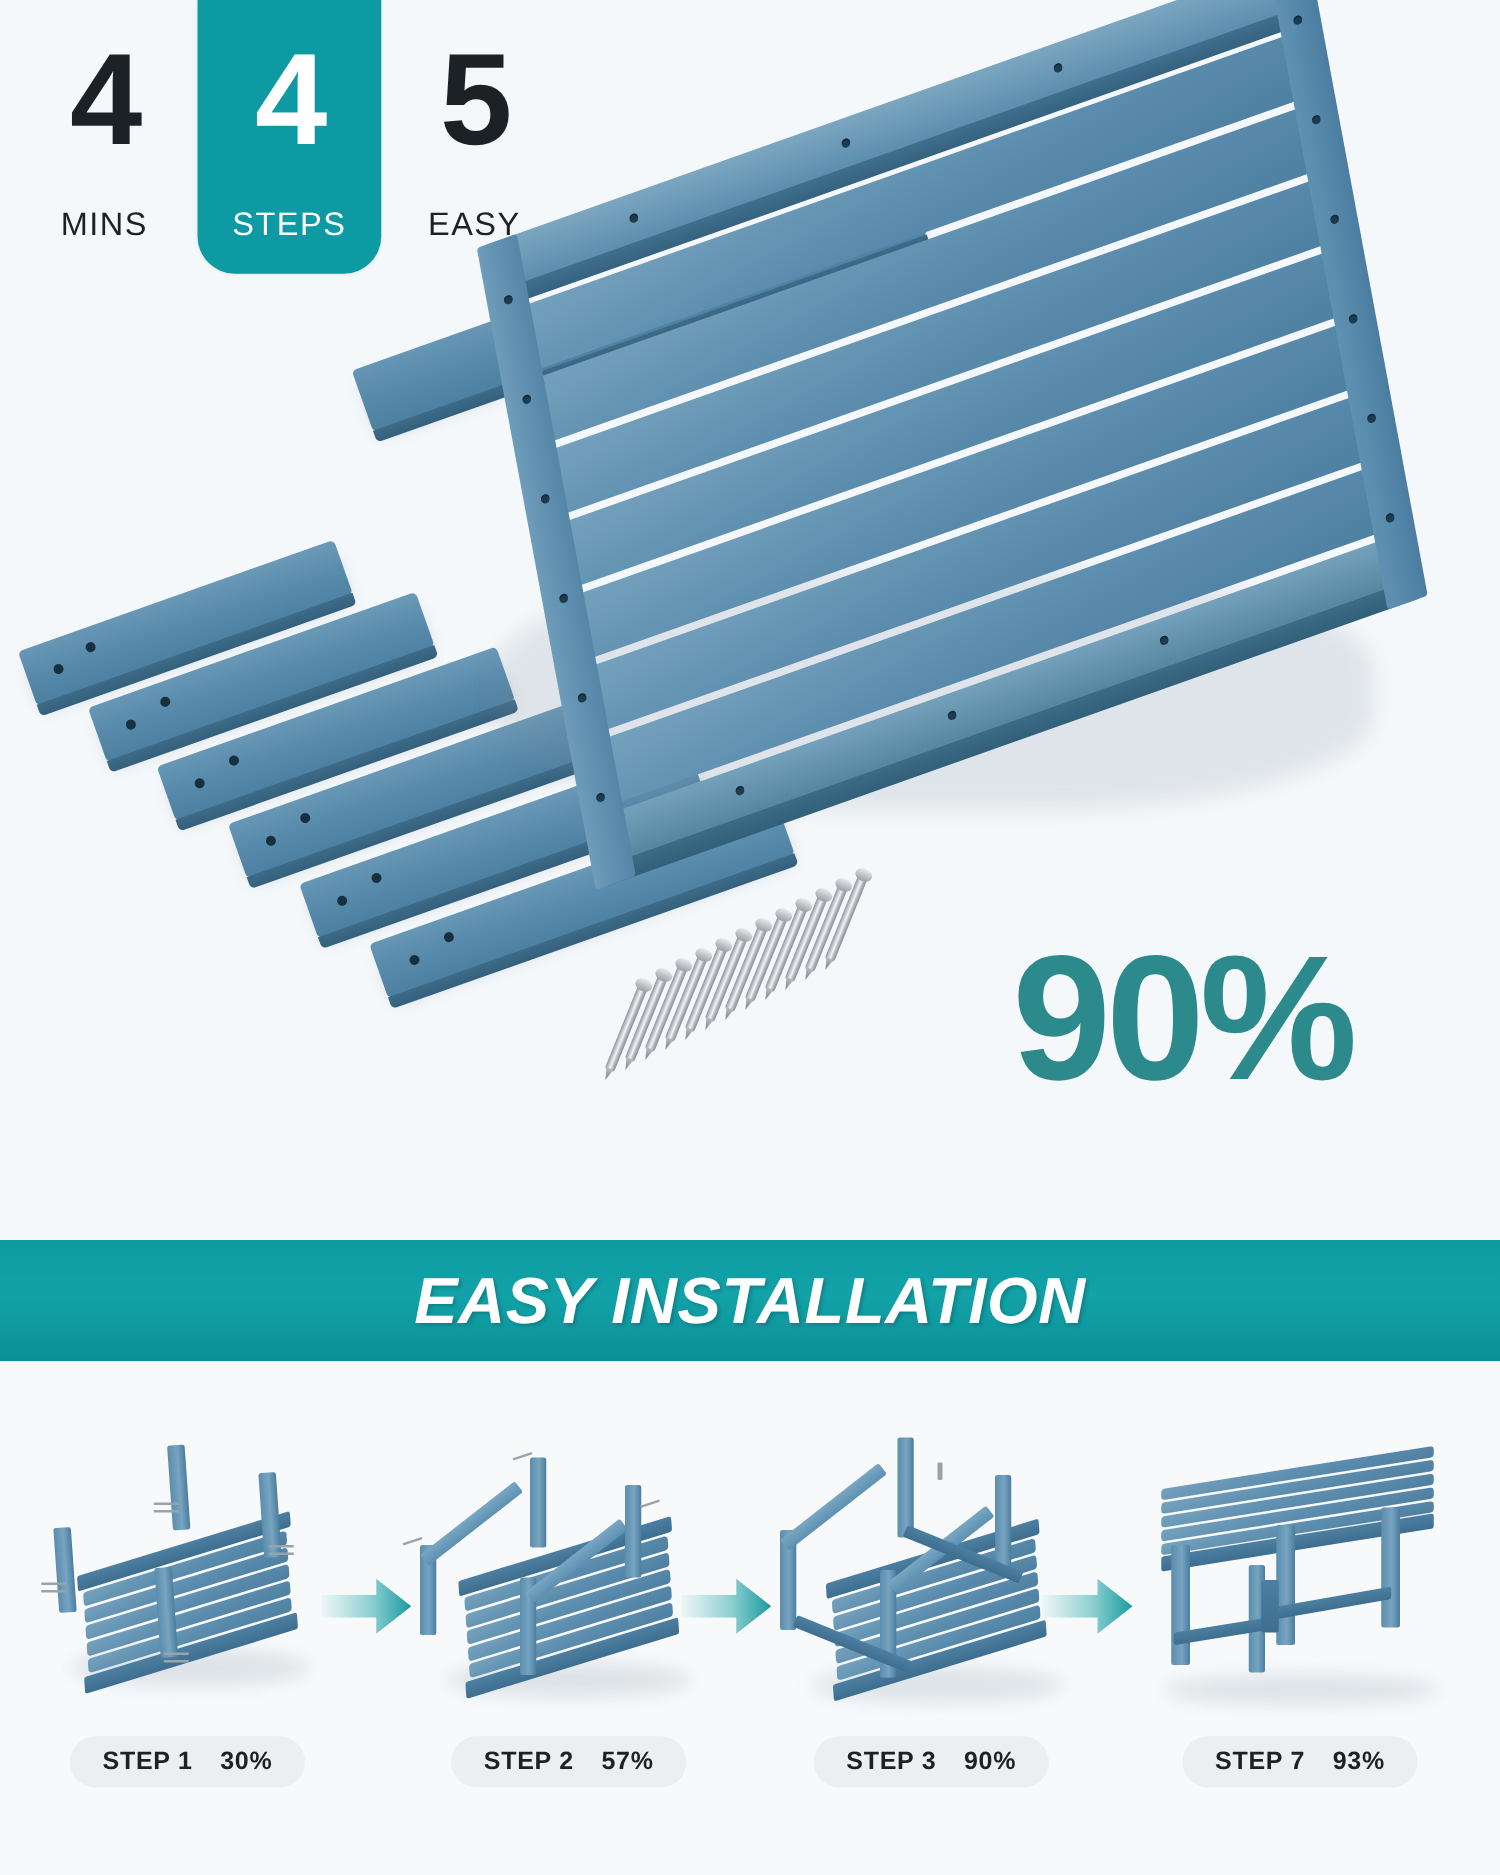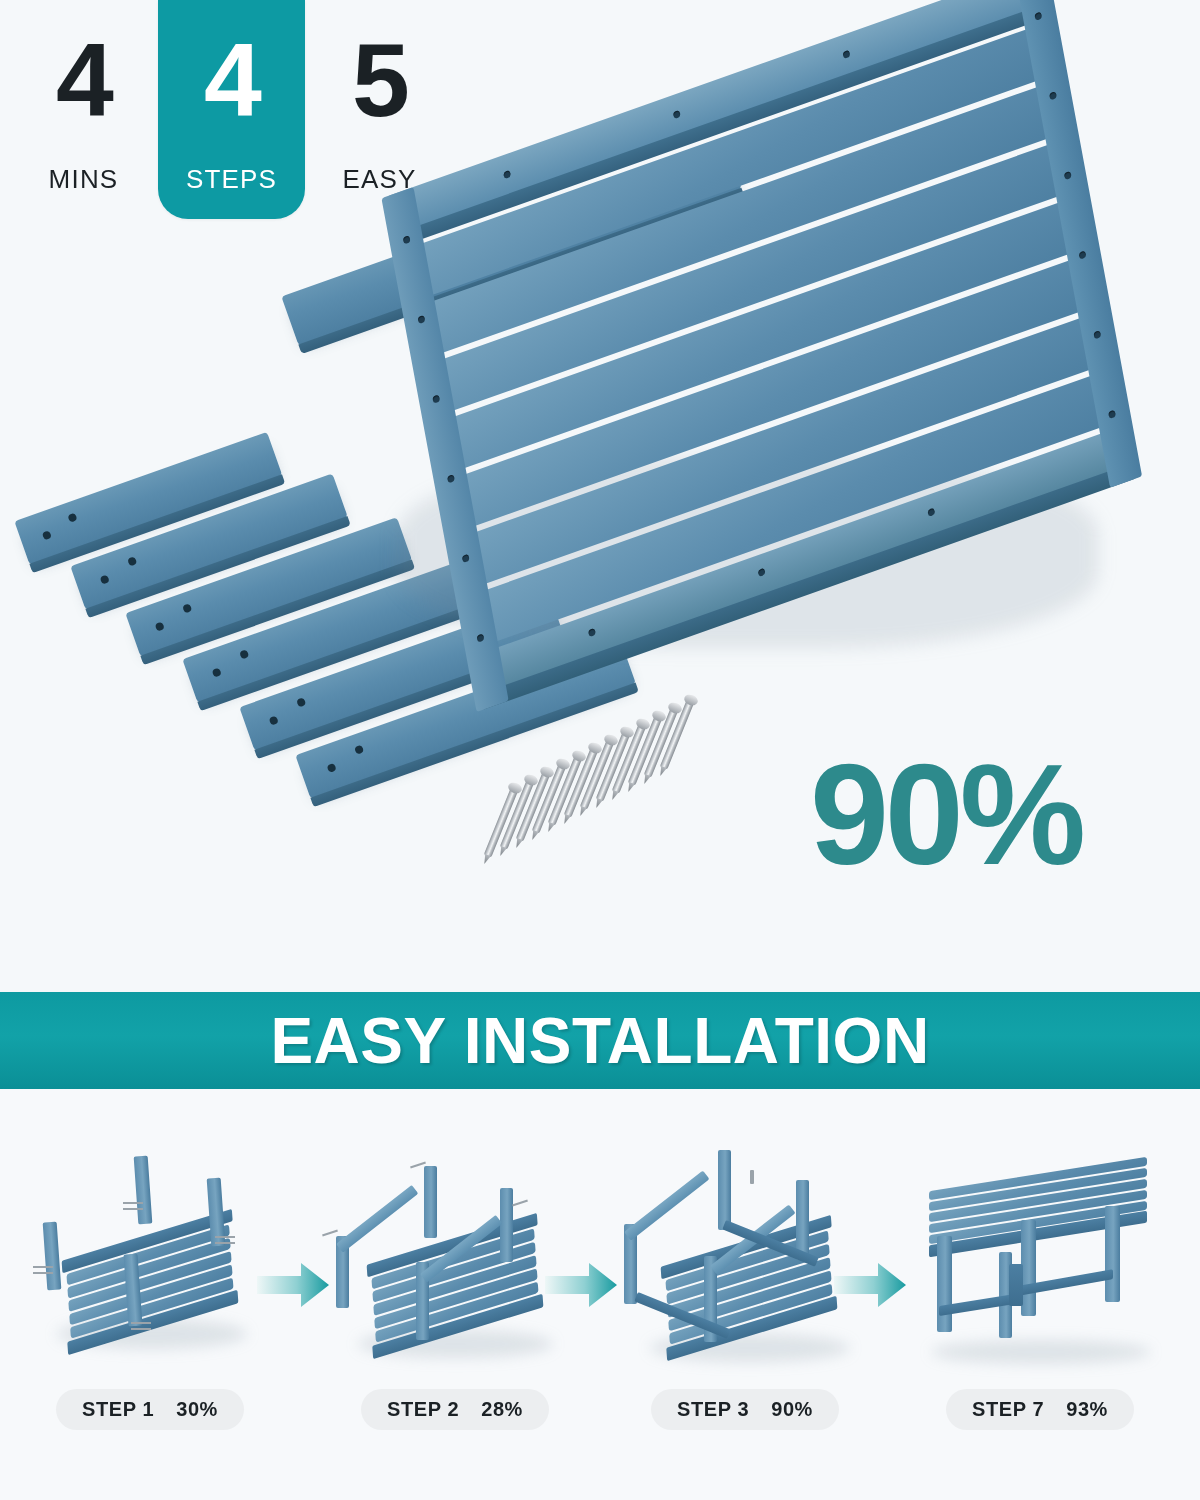--- a/index.html
+++ b/index.html
@@ -57,22 +57,22 @@
 
   
   .pct-wrap{position:absolute;left:726px;top:748px;width:440px;text-align:center;z-index:30;}
   .pct{font-size:142px;line-height:.94;font-weight:bold;color:#2d8a8c;letter-spacing:-4px;}
   .pct-sub{font-size:49px;font-weight:bold;color:#1b2125;letter-spacing:-0.5px;margin-top:4px;}
 
   
   .banner{position:absolute;left:0;top:992px;width:1200px;height:97px;
      background:linear-gradient(180deg,#0e9aa1 0%,#12a2a8 45%,#0b8f96 100%);
      display:flex;align-items:center;justify-content:center;}
-  .banner-title{color:#fff;font-size:64px;font-weight:bold;letter-spacing:.5px;
-     text-shadow:2px 2px 3px rgba(0,0,0,.18);}
+  .banner-title{color:#fff;font-size:52px;font-weight:bold;letter-spacing:.5px;
+     text-shadow:2px 2px 3px rgba(0,0,0,.18);font-style:italic;}
 
   
   .steps-sec{position:absolute;left:0;top:1089px;width:1200px;height:411px;background:#f7f9fb;}
   .step-col{position:absolute;top:0;width:290px;height:411px;}
   .step-art{position:absolute;left:0;top:55px;width:290px;height:235px;}
   .step-pill{position:absolute;left:50%;transform:translateX(-50%);top:300px;
      background:#eceef0;border-radius:22px;padding:9px 26px;white-space:nowrap;
      display:flex;gap:22px;align-items:center;}
   .step-pill .sname{font-size:20px;font-weight:bold;color:#1b2125;letter-spacing:.6px;}
   .step-pill .spct{font-size:20px;font-weight:bold;color:#1b2125;letter-spacing:.6px;}
@@ -295,21 +295,21 @@
 
           <div class="bar lt" style="left:26px;top:100px;width:96px;height:11px;transform:rotate(-38deg);transform-origin:0 0;"></div>
           <div class="bar lt" style="left:110px;top:130px;width:96px;height:11px;transform:rotate(-38deg);transform-origin:0 0;"></div>
           <div style="position:absolute;left:12px;top:88px;width:16px;height:2px;background:#9aa3aa;transform:rotate(-18deg);"></div>
           <div style="position:absolute;left:100px;top:20px;width:16px;height:2px;background:#9aa3aa;transform:rotate(-18deg);"></div>
           <div style="position:absolute;left:202px;top:58px;width:16px;height:2px;background:#9aa3aa;transform:rotate(-18deg);"></div>
         </div>
       </div>
       <div class="step-pill">
         <span class="sname">STEP 2</span>
-        <span class="spct">28%</span>
+        <span class="spct">57%</span>
       </div>
     </div>
 
     <div class="arrow" style="left:543px;">
       <svg viewBox="0 0 76 52">
         <defs>
             <linearGradient id="ag2" x1="0" y1="0" x2="1" y2="0">
           <stop offset="0%" stop-color="#eef7f7"></stop>
               <stop offset="55%" stop-color="#8fd0d2"></stop>
               <stop offset="100%" stop-color="#189ba0"></stop>

